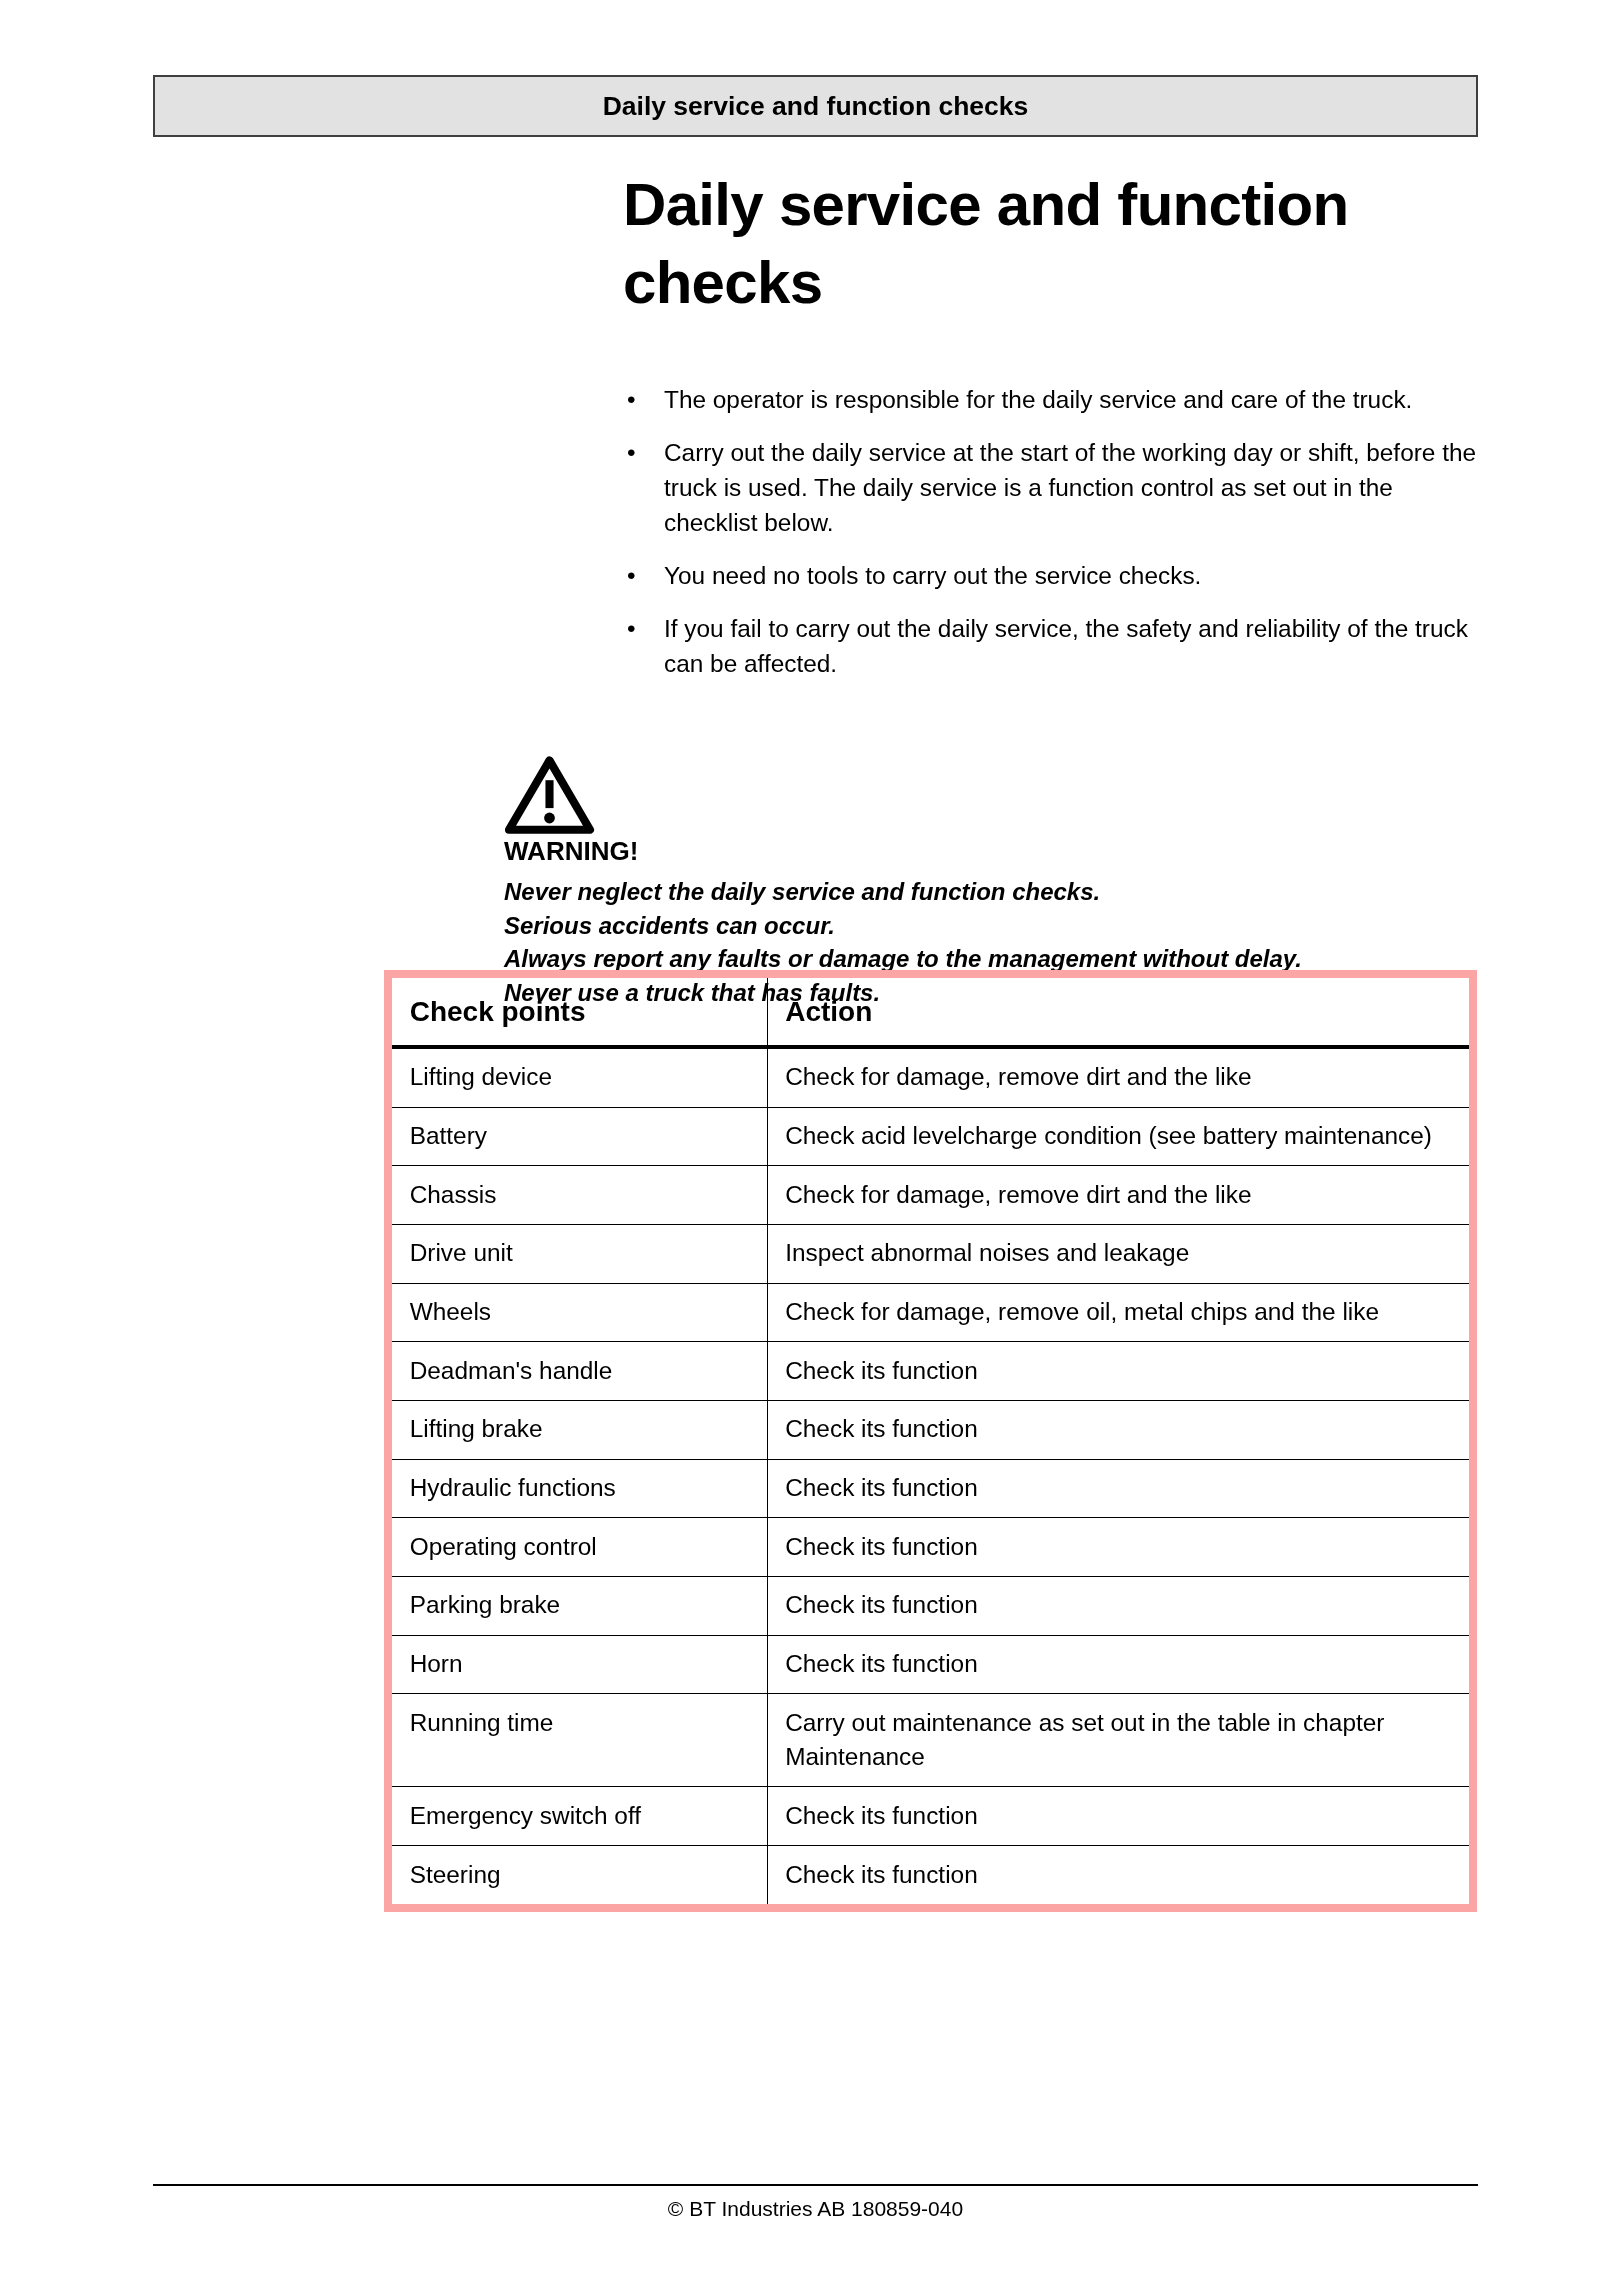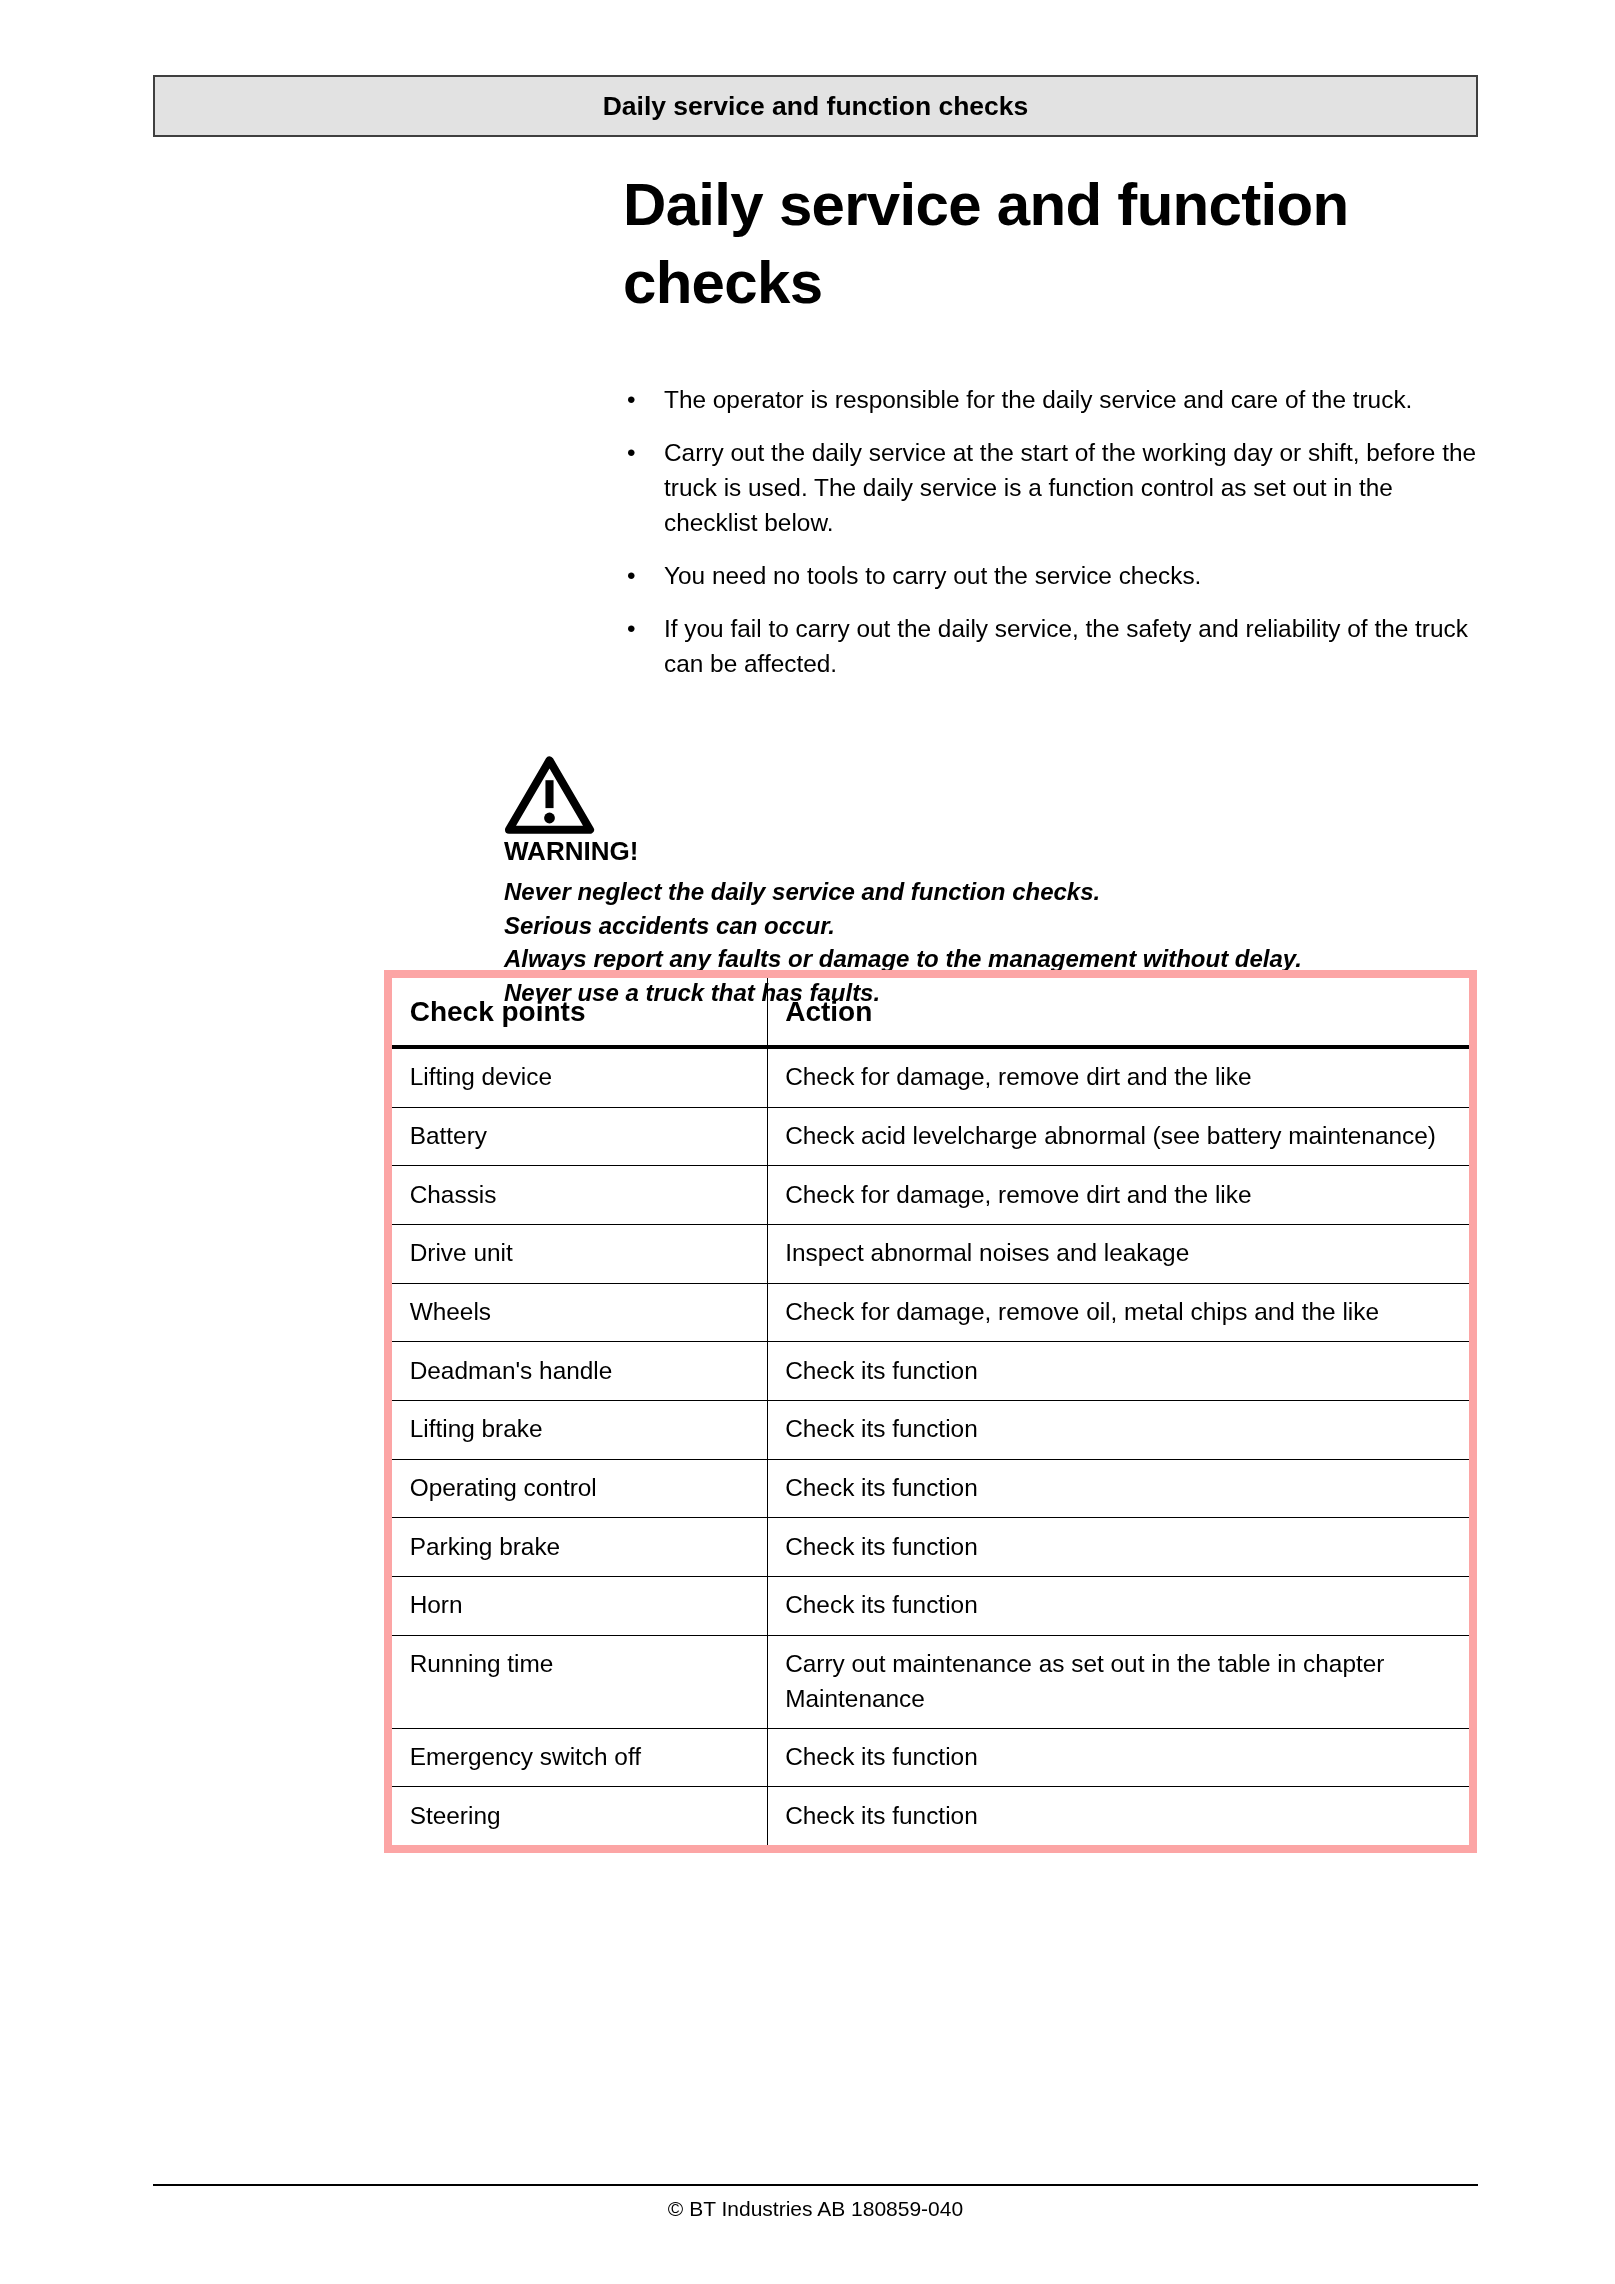--- a/index.html
+++ b/index.html
@@ -112,40 +112,44 @@
         <th>Action</th>
       </tr>
     </thead>
     <tbody id="table-body">
         <tr>
           <td>Lifting device</td>
           <td>Check for damage, remove dirt and the like</td>
         </tr>
         <tr>
           <td>Battery</td>
-          <td>Check acid levelcharge abnormal (see battery maintenance)</td>
+          <td>Check acid levelcharge condition (see battery maintenance)</td>
         </tr>
         <tr>
           <td>Chassis</td>
           <td>Check for damage, remove dirt and the like</td>
         </tr>
         <tr>
           <td>Drive unit</td>
           <td>Inspect abnormal noises and leakage</td>
         </tr>
         <tr>
           <td>Wheels</td>
           <td>Check for damage, remove oil, metal chips and the like</td>
         </tr>
         <tr>
           <td>Deadman's handle</td>
           <td>Check its function</td>
         </tr>
         <tr>
           <td>Lifting brake</td>
+          <td>Check its function</td>
+        </tr>
+        <tr>
+          <td>Hydraulic functions</td>
           <td>Check its function</td>
         </tr>
         <tr>
           <td>Operating control</td>
           <td>Check its function</td>
         </tr>
         <tr>
           <td>Parking brake</td>
           <td>Check its function</td>
         </tr>

